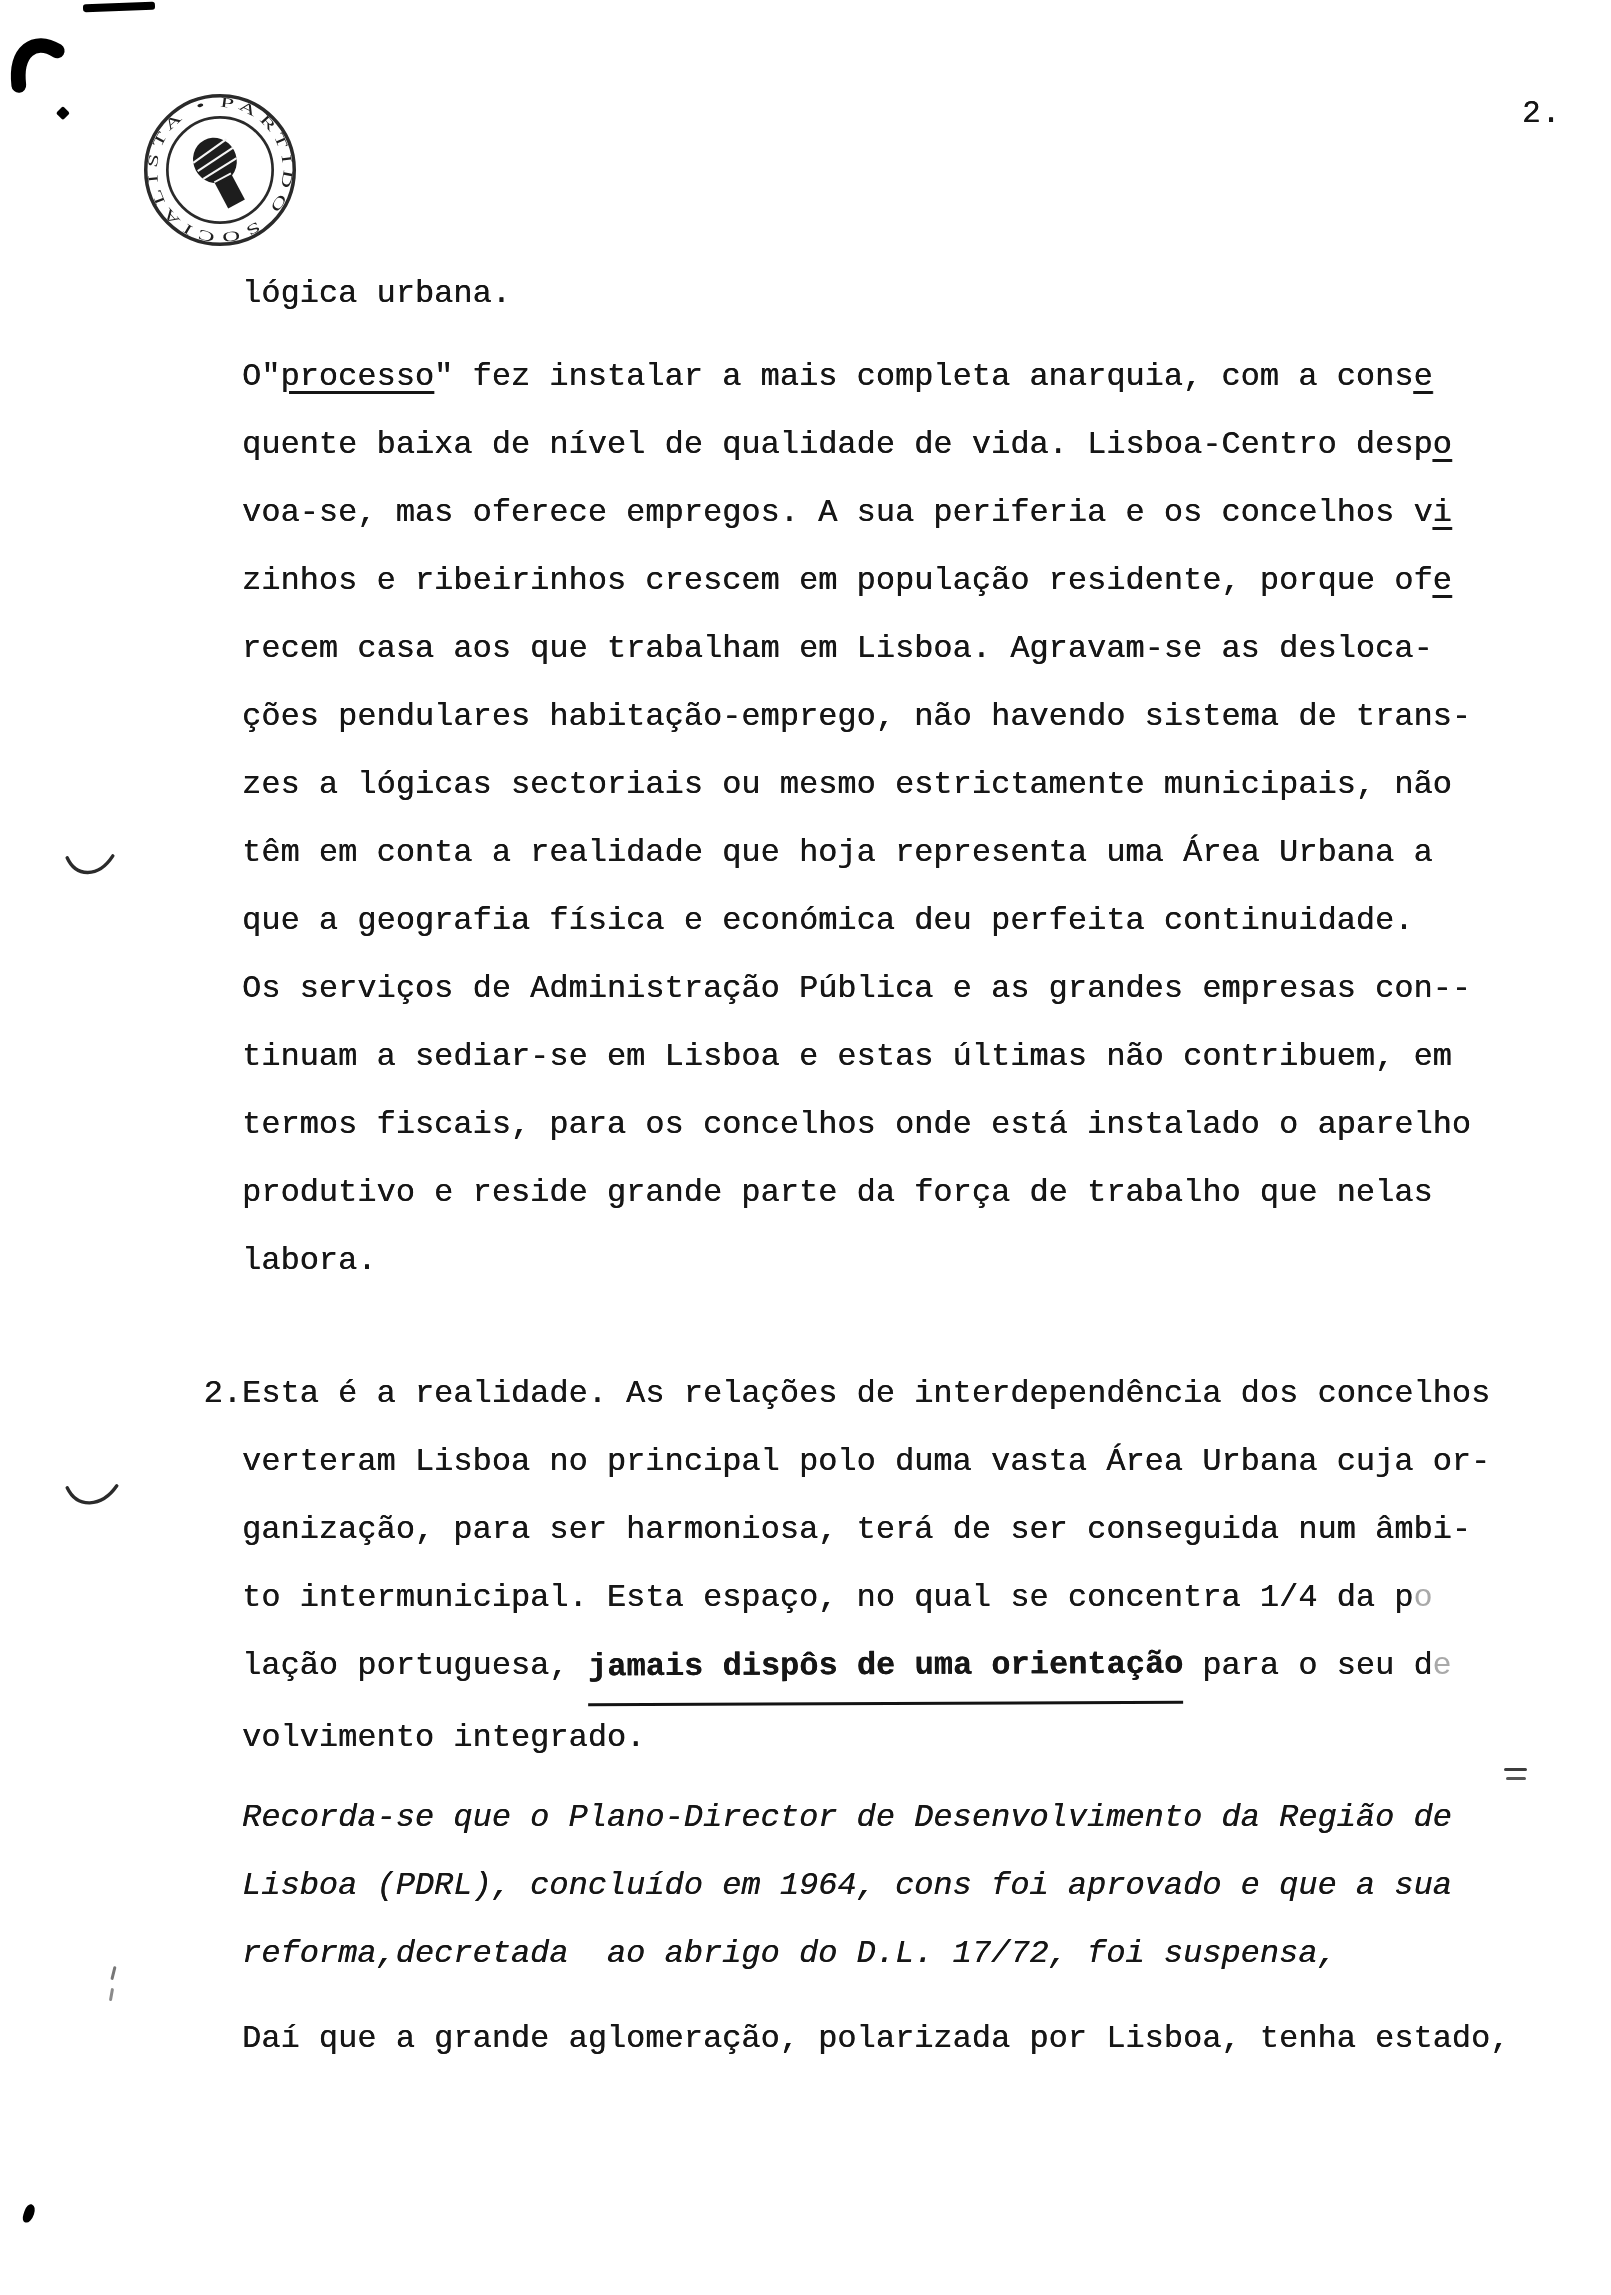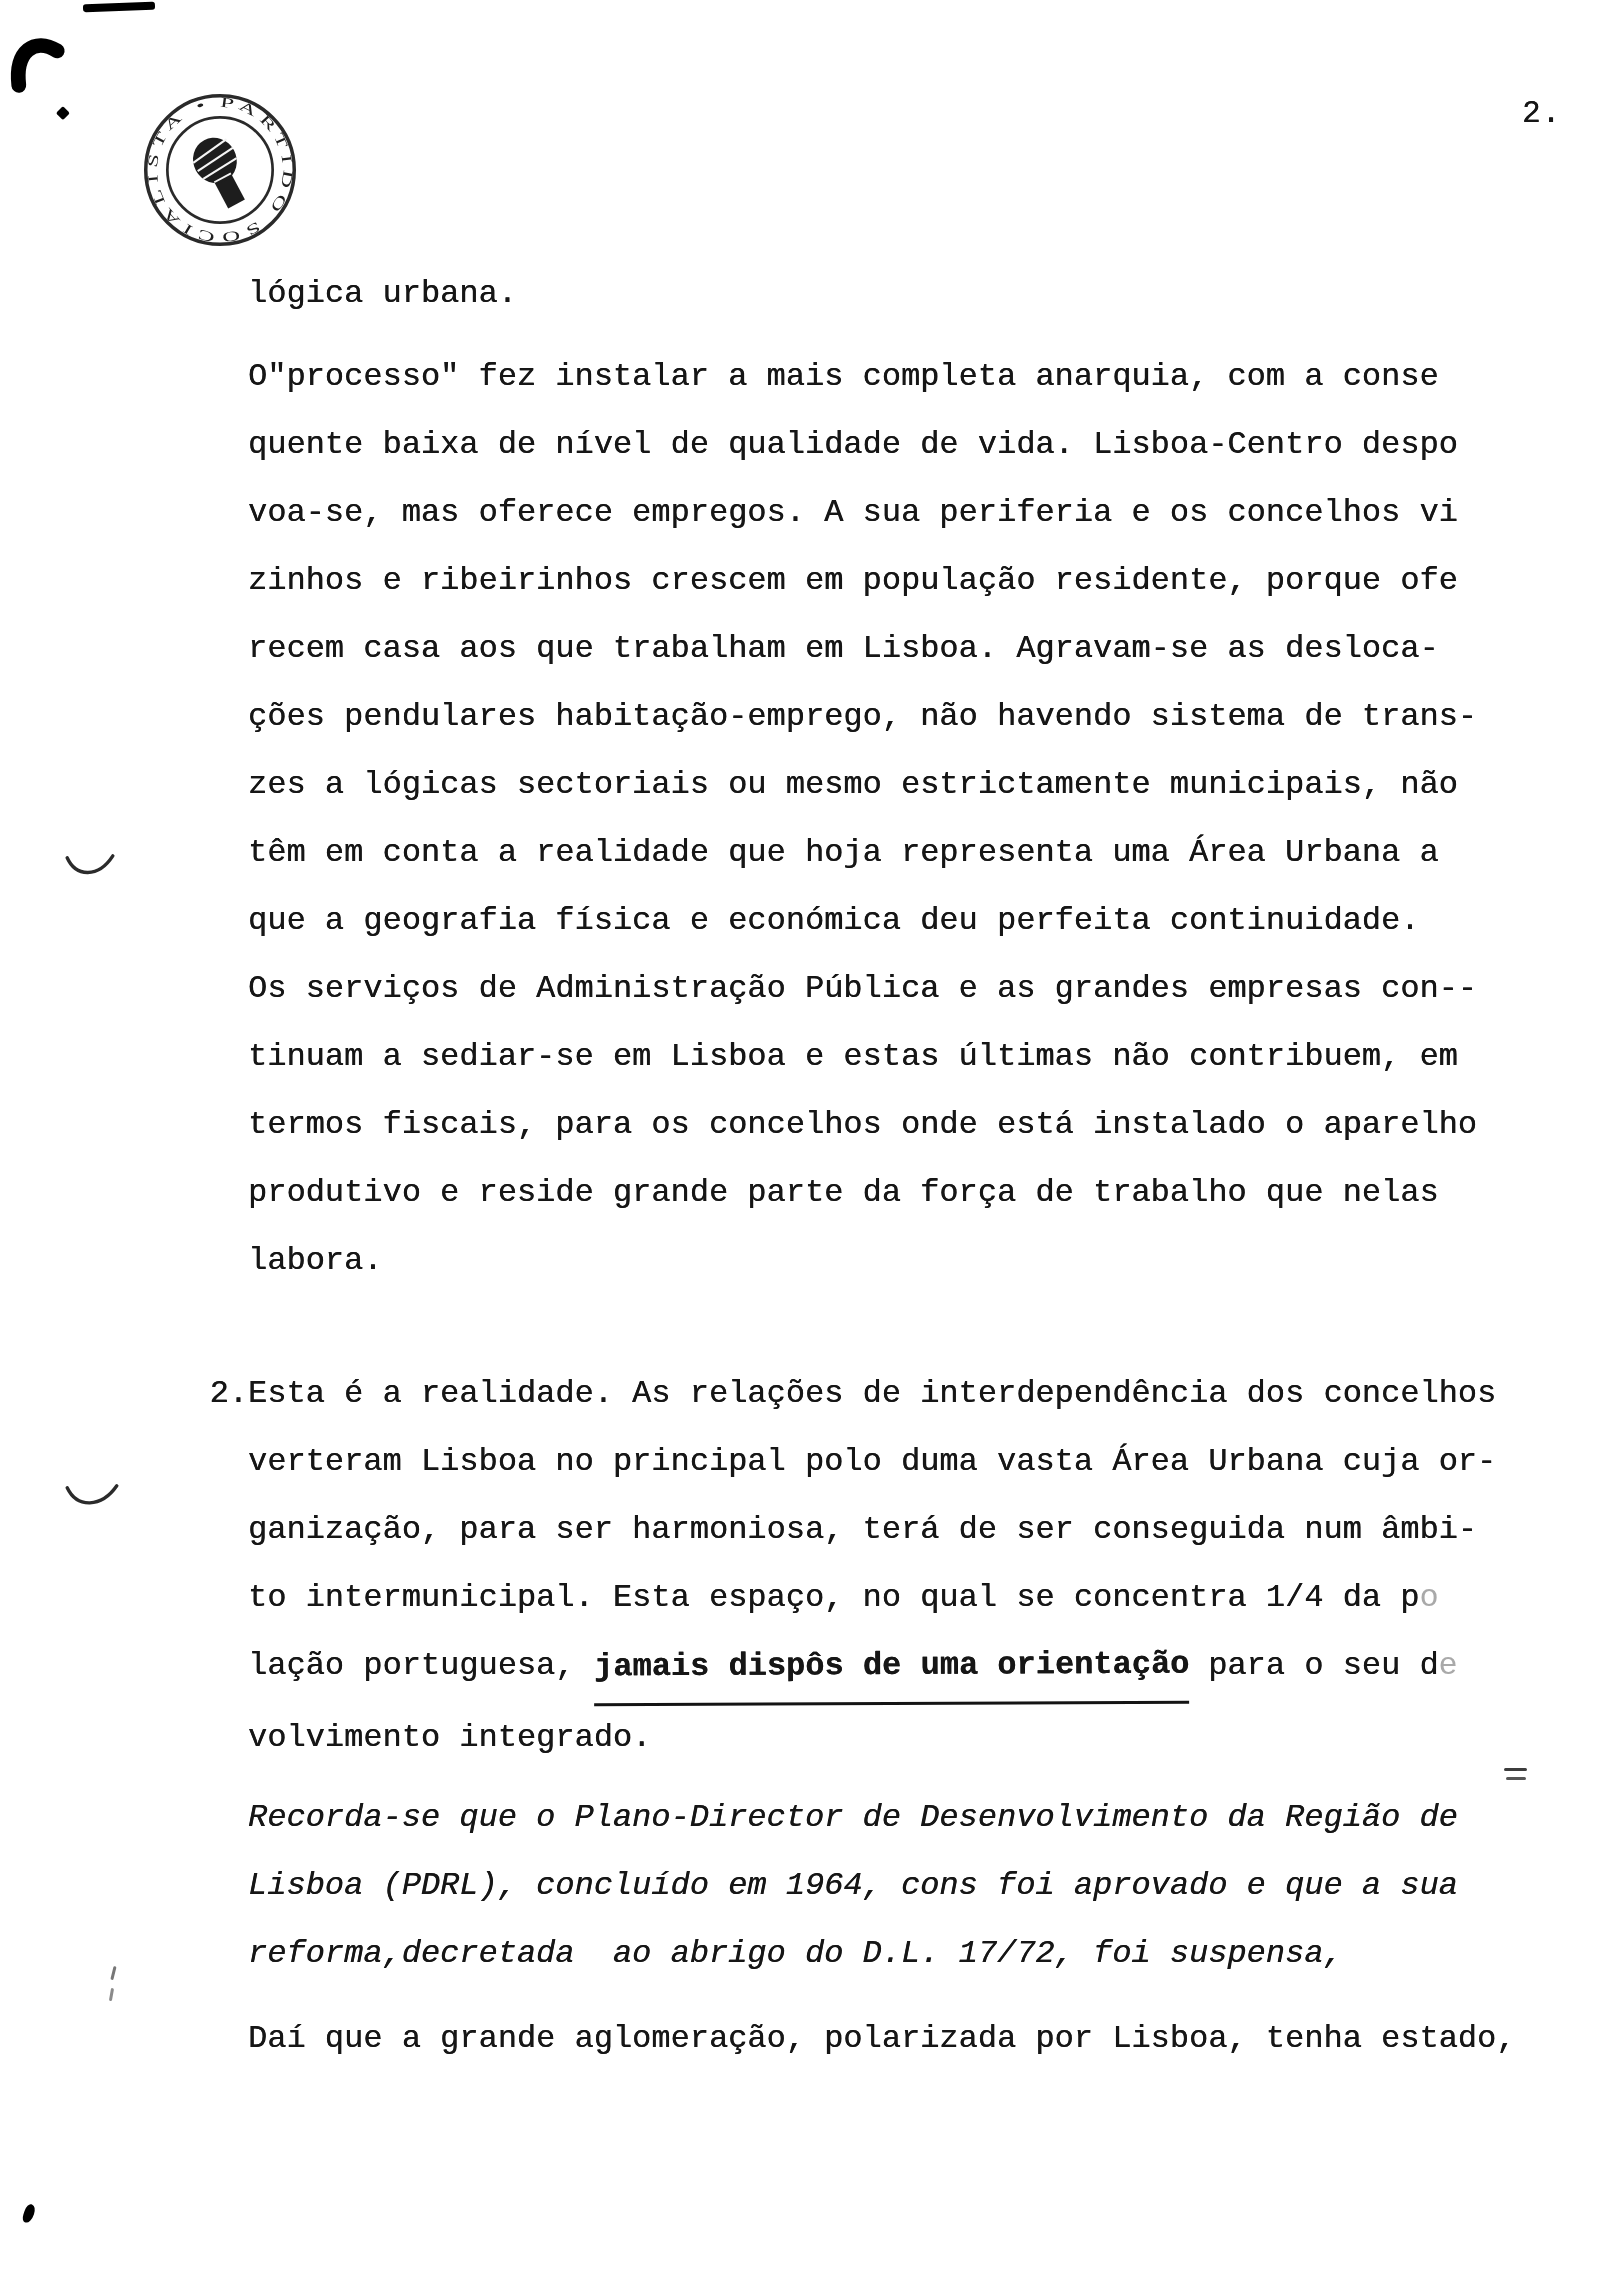--- a/index.html
+++ b/index.html
@@ -5,31 +5,31 @@
   html,body{margin:0;padding:0;}
   body{
     width:1612px;height:2295px;position:relative;
     background:#ffffff;overflow:hidden;
     font-family:"Liberation Mono","DejaVu Sans Mono",monospace;
     color:#161616;
   }
   .page{position:absolute;inset:0;}
   
   .doc{
-    position:absolute;left:248px;top:260px;width:1336px;
+    position:absolute;left:242px;top:260px;width:1336px;
     font-size:32px;line-height:68px;
     text-shadow:0.3px 0 0 currentColor; 
   }
   .line{white-space:pre;}
   .para{margin:0;}
   .para-intro{margin-bottom:14.7px;}
   .para-2{margin-top:65px;}
   .para-3{margin-top:11.8px;font-style:italic;}
   .para-4{margin-top:16.7px;}
-  .seg-u{text-underline-offset:6.4px;text-decoration-thickness:2.5px;}
+  .seg-u{text-decoration:underline;text-underline-offset:6.4px;text-decoration-thickness:2.5px;}
   .seg-f{color:#a9a9a9;text-shadow:none;}
   .seg-hand{
     display:inline-block;font-weight:bold;
     border-bottom:3.4px solid #141414;padding-bottom:1.5px;
     transform:rotate(-0.25deg);
   }
   
   .page-number{
     position:absolute;left:1522px;top:96px;
     font-size:31px;letter-spacing:1px;

